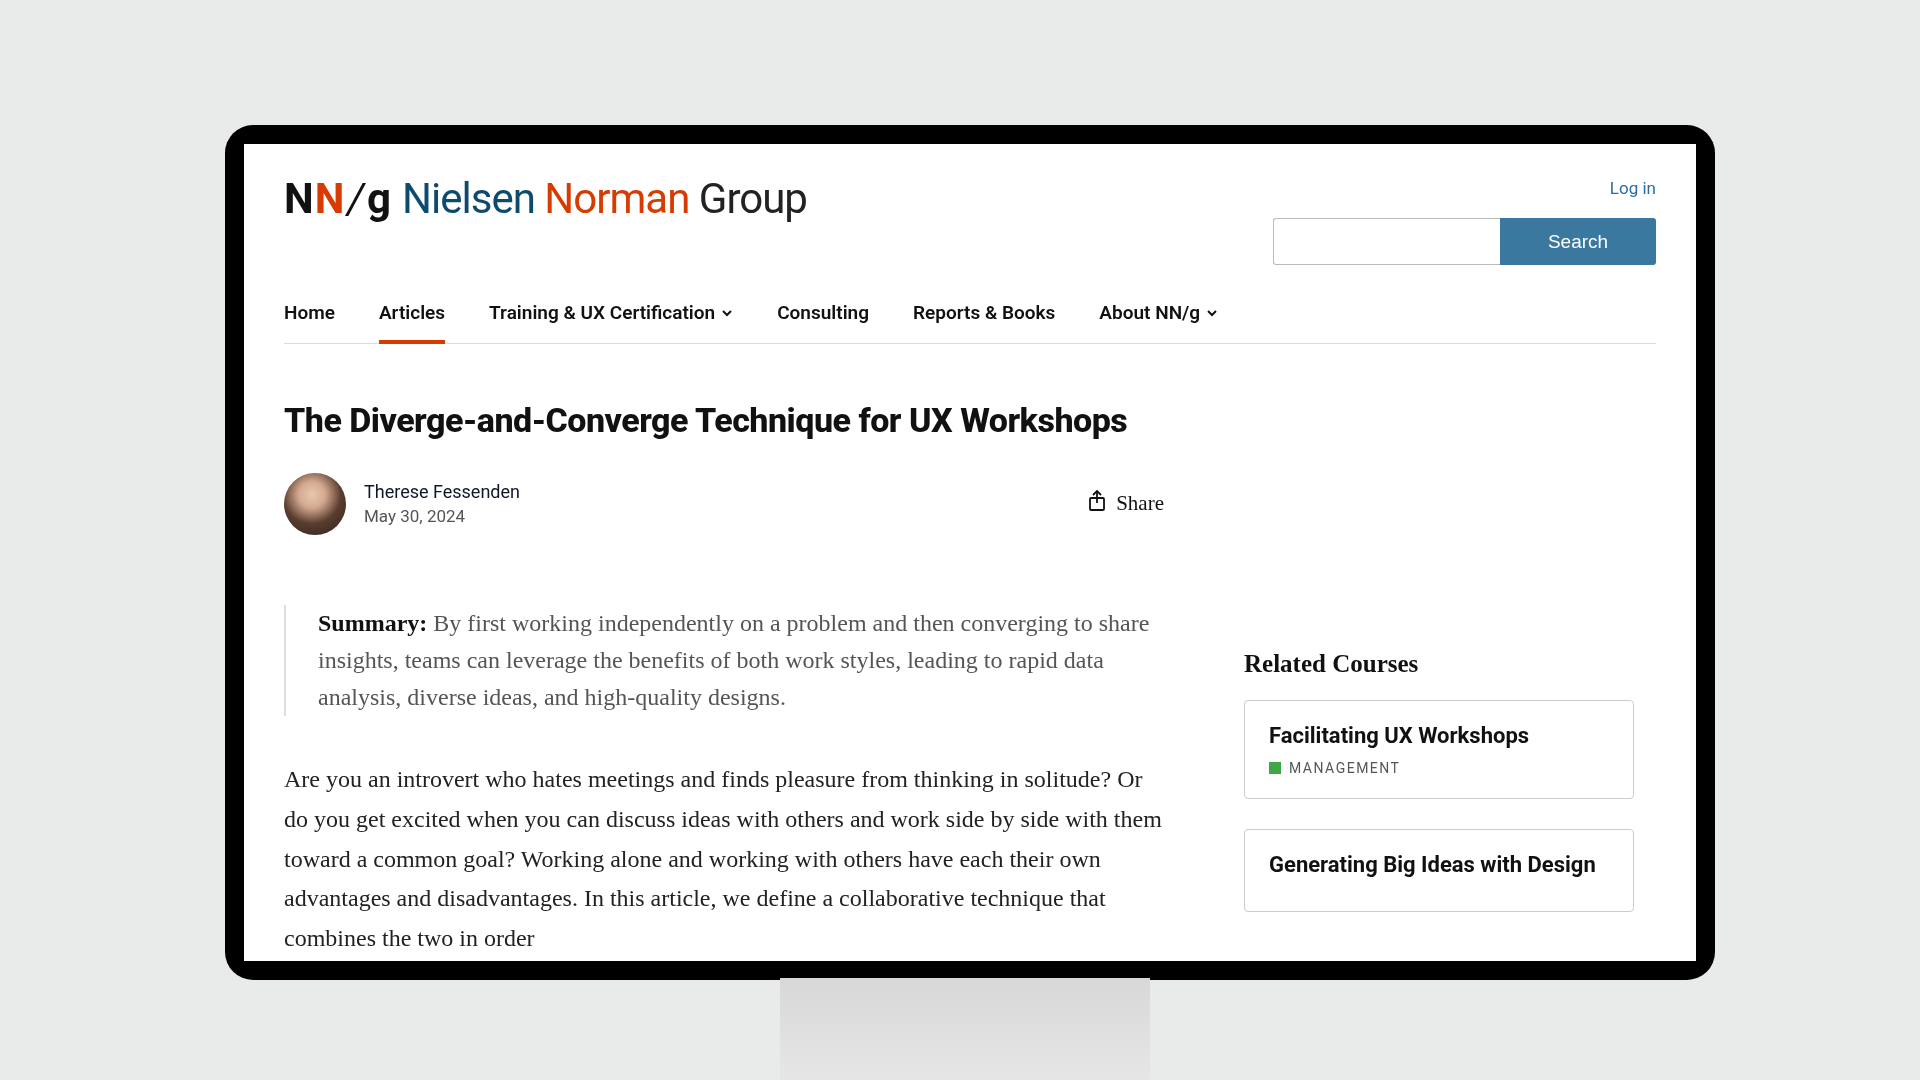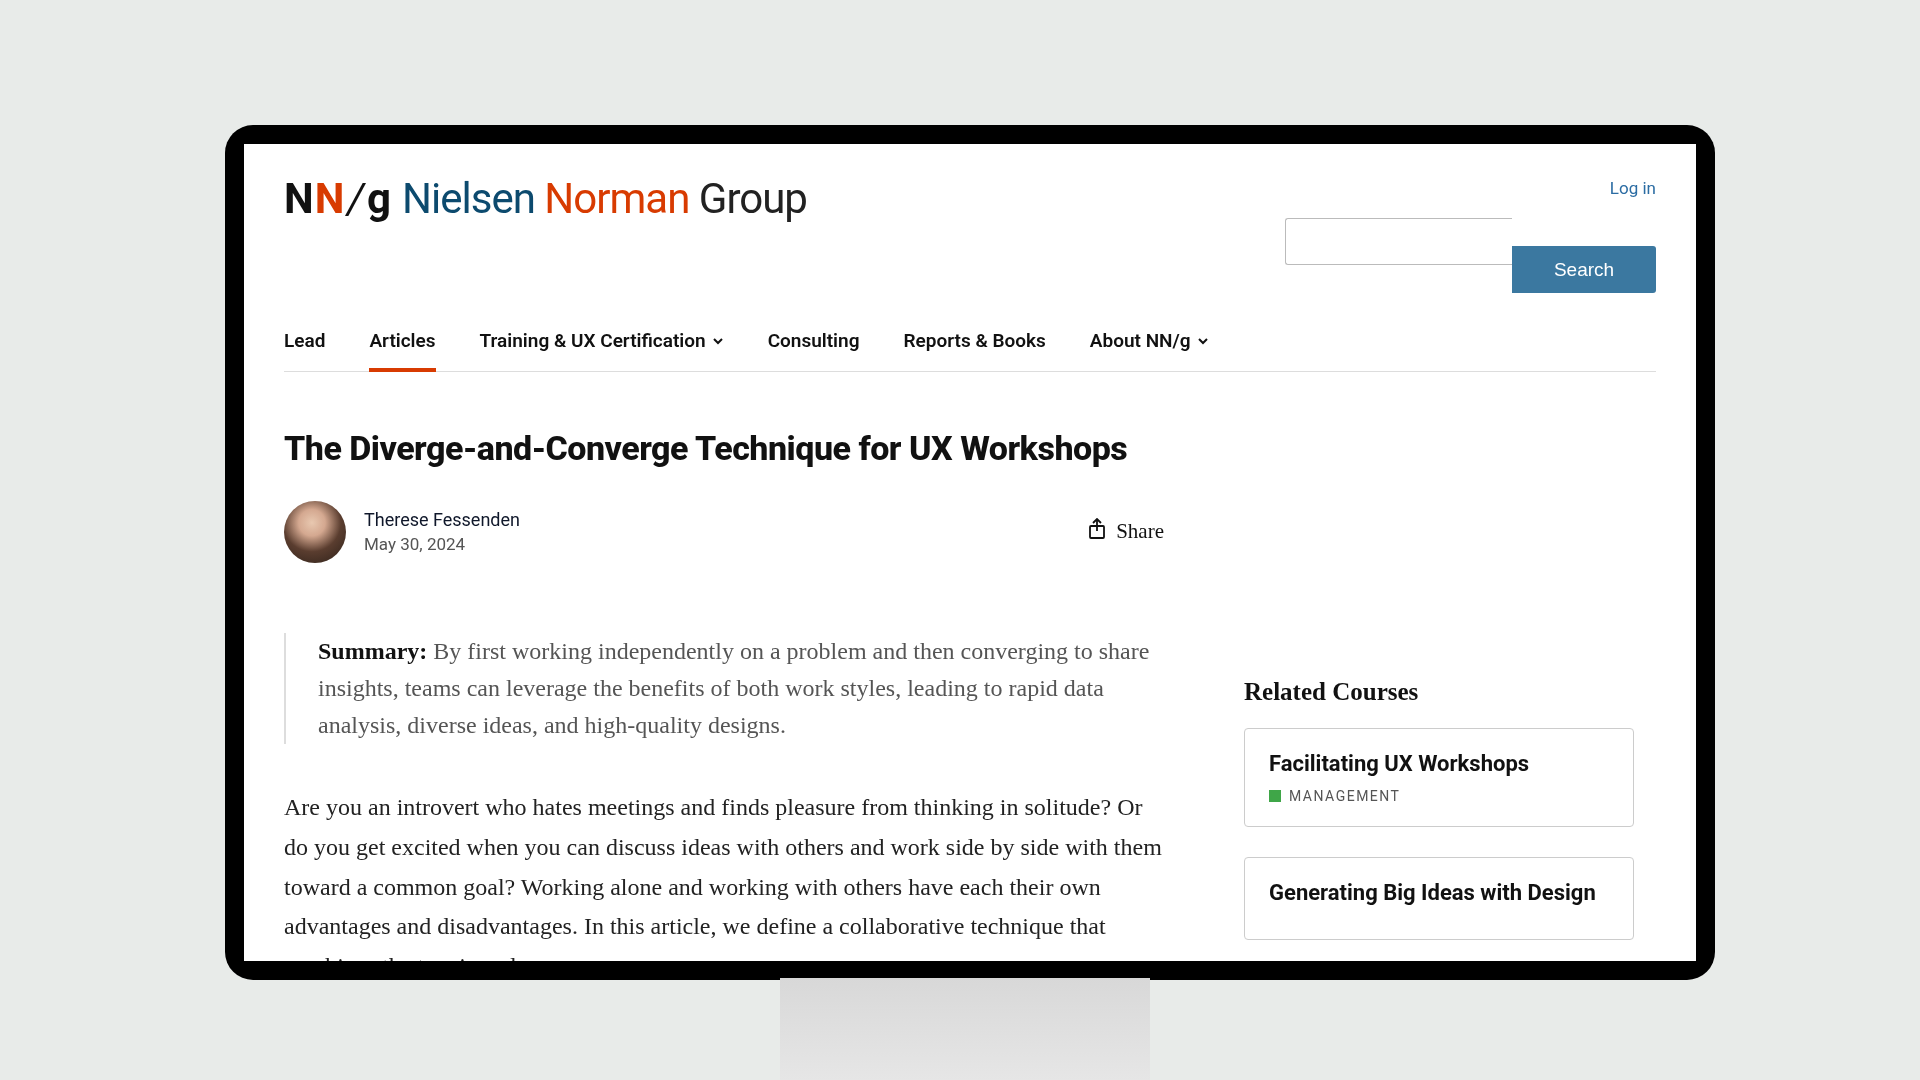--- a/index.html
+++ b/index.html
@@ -88,29 +88,28 @@
   .search-input {
     width: 227px;
     height: 47px;
     border: 1px solid #bbb;
     border-right: none;
     font-size: 16px;
     padding: 0 10px;
     border-radius: 3px 0 0 3px;
   }
   .search-btn {
-    width: 144px;
+    width: 156px;
     height: 47px;
     background: #3b78a0;
     color: #fff;
     border: none;
     font-size: 19px;
     border-radius: 0 3px 3px 0;
     cursor: pointer;
-    margin-top: 28px;
   }
   .nav {
     display: flex;
     gap: 44px;
     margin-top: 36px;
     border-bottom: 1px solid #ddd;
     padding-bottom: 0;
   }
   .nav-item {
     font-size: 19px;
@@ -259,21 +258,21 @@
           <a class="login-link">Log in</a>
           <div class="search-wrap">
             <input class="search-input" type="text" style="">
             <button class="search-btn">Search</button>
           </div>
         </div>
       </div>
 
       <nav class="nav" id="nav-container">
           <div class="nav-item">
-            <span>Lead</span>
+            <span>Home</span>
           </div>
           <div class="nav-item active">
             <span>Articles</span>
           </div>
           <div class="nav-item">
             <span>Training &amp; UX Certification</span>
             <span><svg width="12" height="12" viewBox="0 0 12 12">
                 <path d="M2 4 L6 8 L10 4" fill="none" stroke="#111" stroke-width="2"></path>
               </svg></span>
           </div>

